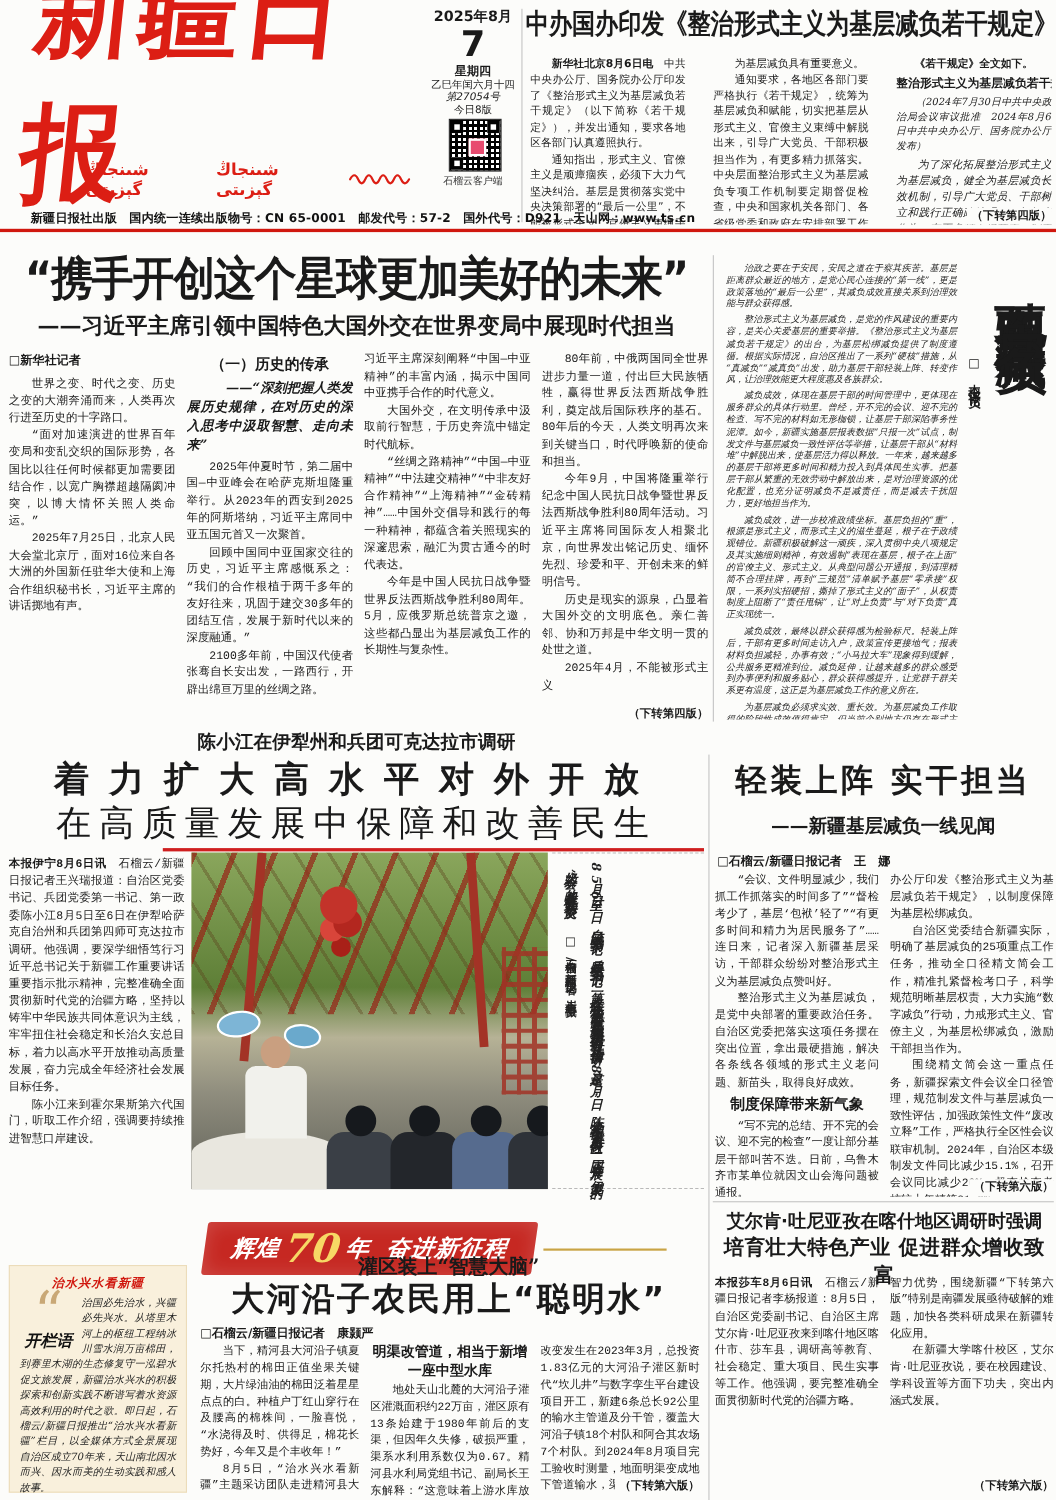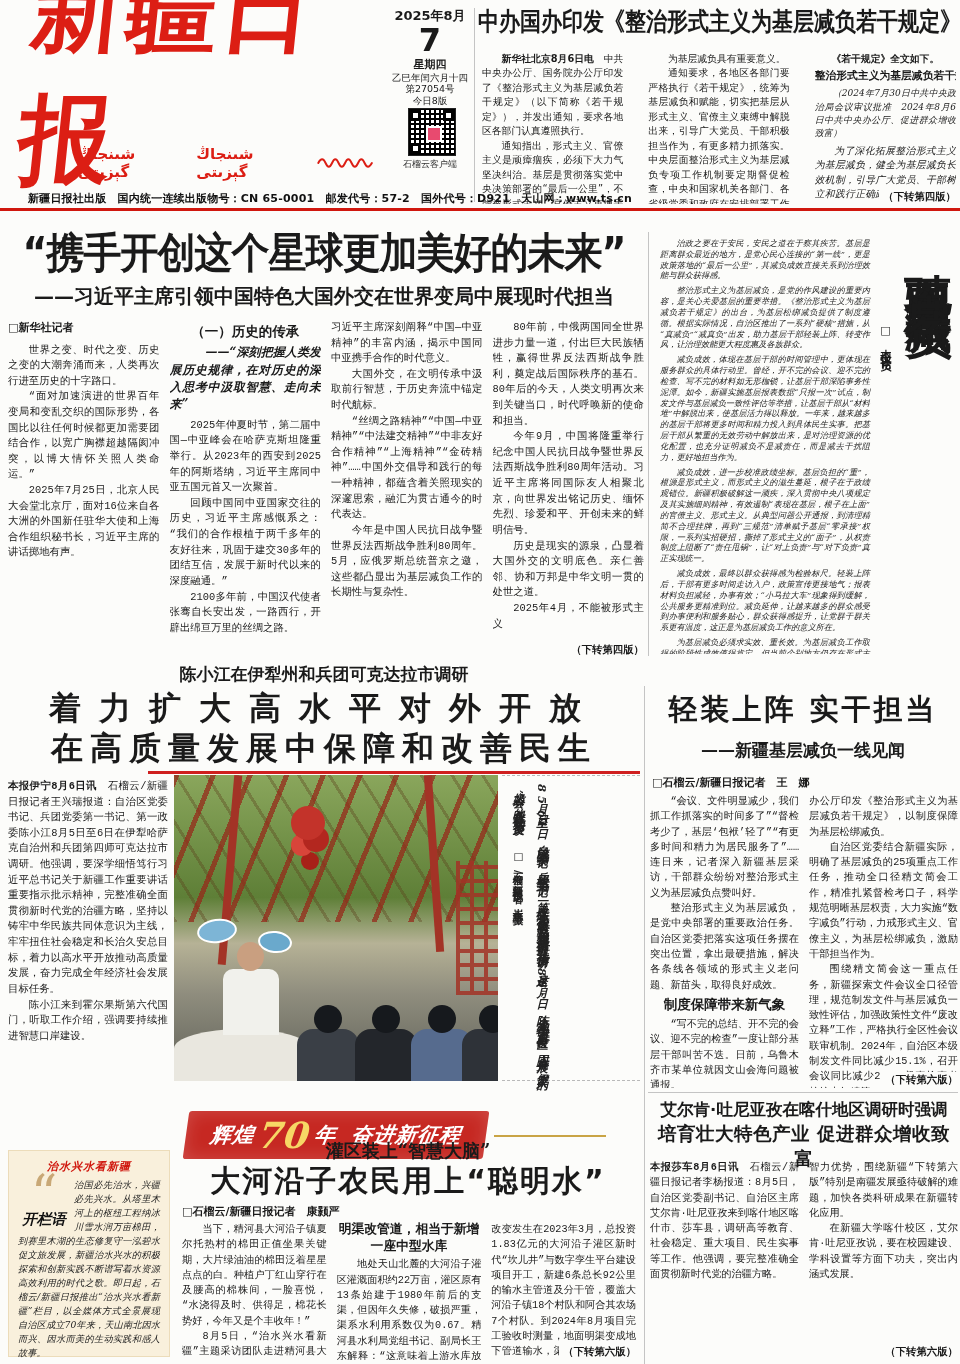--- a/index.html
+++ b/index.html
@@ -22,21 +22,21 @@
   #masthead-title{left:26px;top:0px;width:358px;height:148px;display:flex;align-items:center;justify-content:center;
     color:#dc1e14;font-family:"DejaVu Serif",serif;font-weight:900;font-size:92px;letter-spacing:2px;
     transform:skewX(-6deg) scaleY(1.06);}
   #scripts-row{left:78px;top:148px;width:300px;height:30px;display:flex;gap:26px;align-items:center;
     color:#dc1e14;font-size:15px;font-weight:700;}
   #date-block{left:386px;top:8px;width:88px;text-align:center;line-height:1.25;}
   #date-block .d1{font-size:13px;font-weight:700;}
   #date-block .d2{font-size:32px;font-weight:700;line-height:1.05;}
   #date-block .d3{font-size:11px;font-weight:600;}
   #date-block .d4{font-size:9.5px;}
-  #date-block .d5{font-size:9.5px;}
+  #date-block .d5{font-size:9.5px;font-style:italic;}
   #date-block .d6{font-size:9.5px;}
   #qr{left:408px;top:108px;width:46px;height:46px;background-color:#fff;border:1px solid #222;
       background-image:repeating-linear-gradient(90deg,#000 0 2px,transparent 2px 5px),
                        repeating-linear-gradient(0deg,#000 0 2px,transparent 2px 5px);}
   .qr-eye{position:absolute;width:11px;height:11px;border:3px solid #000;background:#fff;box-sizing:border-box;}
   .qr-eye.tl{left:1px;top:1px;} .qr-eye.tr{right:1px;top:1px;} .qr-eye.bl{left:1px;bottom:1px;}
   .qr-logo{position:absolute;left:17px;top:17px;width:12px;height:12px;background:#e84a6f;border:2px solid #fff;}
   #qr-caption{left:386px;top:158px;width:88px;text-align:center;font-size:9px;color:#333;}
   #info-line{left:28px;top:191px;width:820px;font-size:11px;font-weight:600;letter-spacing:0.2px;color:#111;}
   #rule-red{left:0;top:208px;width:960px;height:3px;background:#d0170e;}
@@ -67,21 +67,21 @@
   #editorial-body{left:656px;top:234px;width:218px;height:420px;font-size:8.2px;line-height:1.32;
      text-align:justify;color:#222;overflow:hidden;}
   #editorial-body p{margin:4px;text-indent:2em;}
   #editorial-byline{left:877px;top:324px;writing-mode:vertical-rl;font-size:11px;font-weight:600;letter-spacing:3px;}
   #editorial-title{left:898px;top:238px;height:420px;writing-mode:vertical-rl;font-size:45px;font-weight:900;
      letter-spacing:5px;transform:scaleX(1.05);}
 
   
   #chen-kicker{left:4px;top:663px;width:640px;font-size:17px;font-weight:800;text-align:center;}
   #chen-h1{left:4px;top:687px;width:640px;font-size:32px;font-weight:900;text-align:center;letter-spacing:18px;}
-  #chen-h2{left:4px;top:727px;width:640px;font-size:32px;font-weight:700;text-align:center;letter-spacing:7px;}
+  #chen-h2{left:4px;top:727px;width:640px;font-size:32px;font-weight:400;text-align:center;letter-spacing:7px;}
   #chen-redline{left:148px;top:771px;width:492px;height:3px;background:#cf1f1f;}
   #chen-col1{left:8px;top:779px;width:160px;height:303px;}
 
   
   #photo{left:174px;top:775px;width:324px;height:306px;overflow:hidden;
      background:linear-gradient(180deg,#8aa65c 0%,#5e7f37 40%,#b6b296 55%,#8e8c7d 72%,#5f6057 100%);}
   #photo span{position:absolute;display:block;}
   .ph-trellis{left:0;top:0;width:100%;height:48%;
      background:repeating-linear-gradient(112deg,rgba(150,38,24,.72) 0 5px,rgba(0,0,0,0) 5px 34px),
                 repeating-linear-gradient(58deg,rgba(90,60,25,.35) 0 3px,transparent 3px 26px);}
@@ -196,21 +196,21 @@
     </div>
     <div class="col cont">
       <div>
           <p>为基层减负具有重要意义。</p>
           <p>通知要求，各地区各部门要严格执行《若干规定》，统筹为基层减负和赋能，切实把基层从形式主义、官僚主义束缚中解脱出来，引导广大党员、干部积极担当作为，有更多精力抓落实。中央层面整治形式主义为基层减负专项工作机制要定期督促检查，中央和国家机关各部门、各省级党委和政府在安排部署工作时要实事求是，党委（党组）要履行好主体责任，各级纪检监察机关要强化监督执行，确保《若干规定》落到实处。</p>
         </div>
     </div>
     <div class="col">
       <p class="tr-note">《若干规定》全文如下。</p>
       <div class="tr-doctitle">整治形式主义为基层减负若干规定</div>
-      <div class="tr-docdate kai">（2024年7月30日中共中央政治局会议审议批准　2024年8月6日中共中央办公厅、促进群众增收致富）</div>
+      <div class="tr-docdate kai">（2024年7月30日中共中央政治局会议审议批准　2024年8月6日中共中央办公厅、国务院办公厅发布）</div>
       <div class="kai">
           <p>为了深化拓展整治形式主义为基层减负，健全为基层减负长效机制，引导广大党员、干部树立和践行正确政绩观，积极担当作为，有更多精力抓落实，制定如下规定。</p>
         </div>
       <span class="jumpline">（下转第四版）</span>
     </div>
   </div>
 
   <div class="abs" id="lead-headline">“携手开创这个星球更加美好的未来”</div>
   <div class="abs serif" id="lead-subhead">——习近平主席引领中国特色大国外交在世界变局中展现时代担当</div>
   <div class="abs bt" id="lead-cols">

